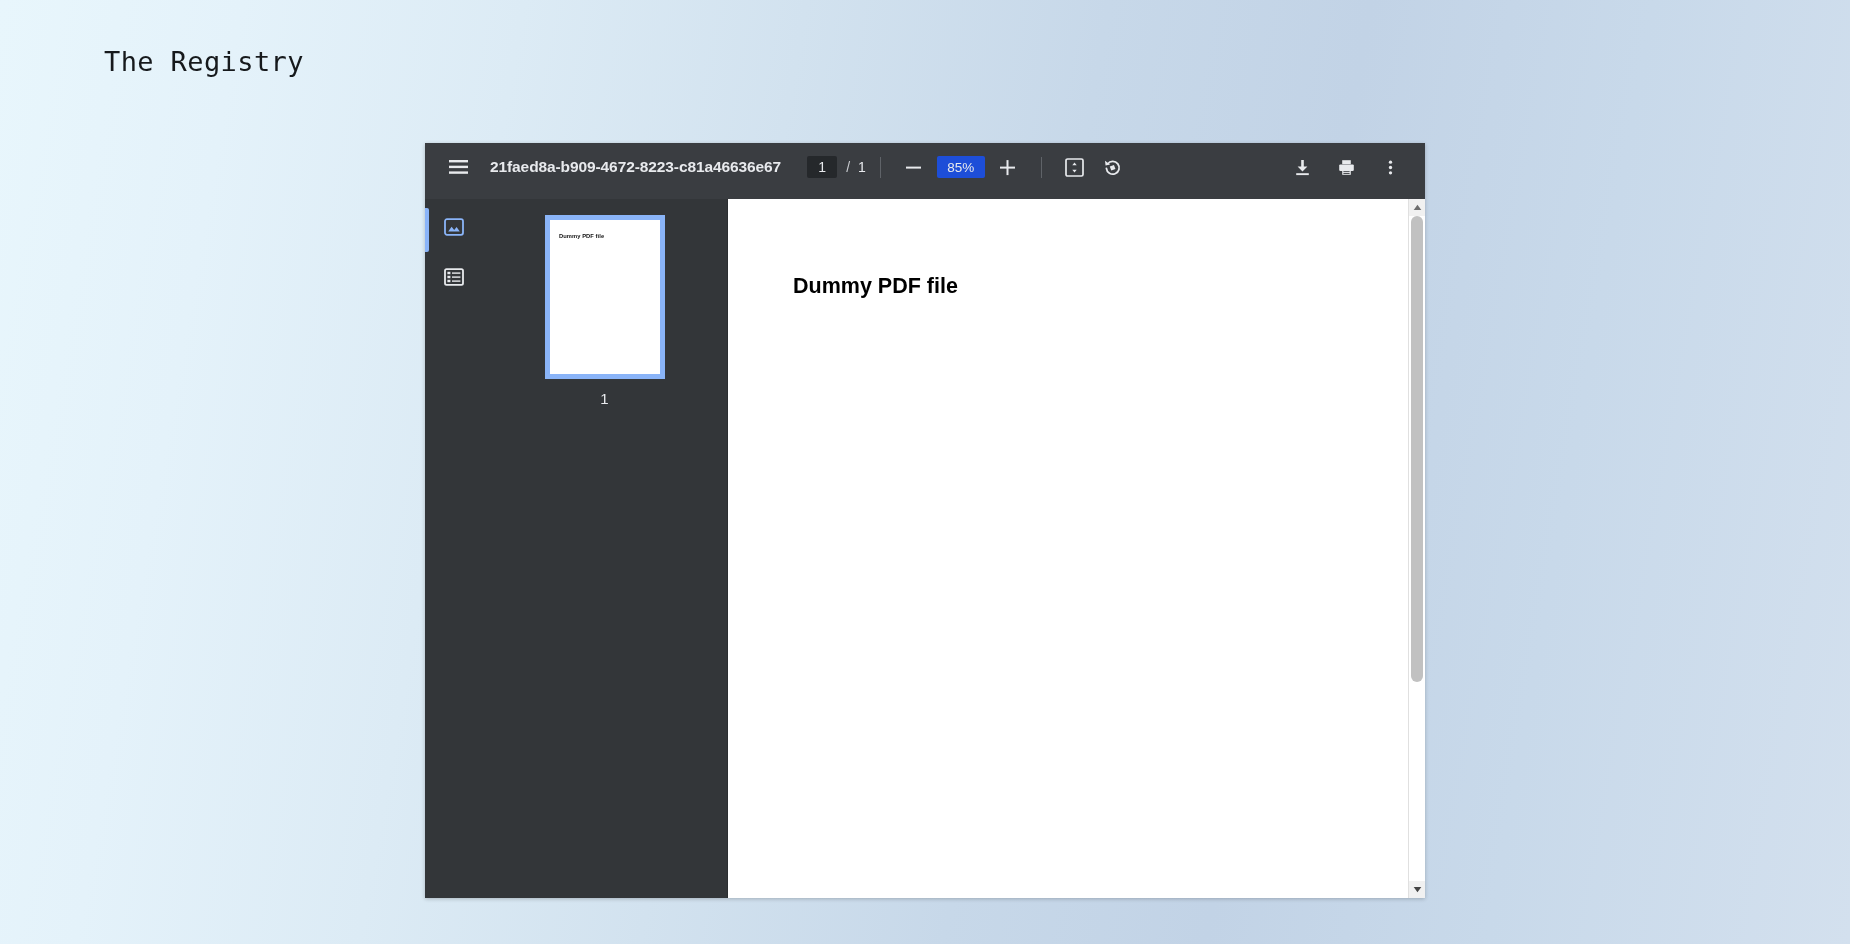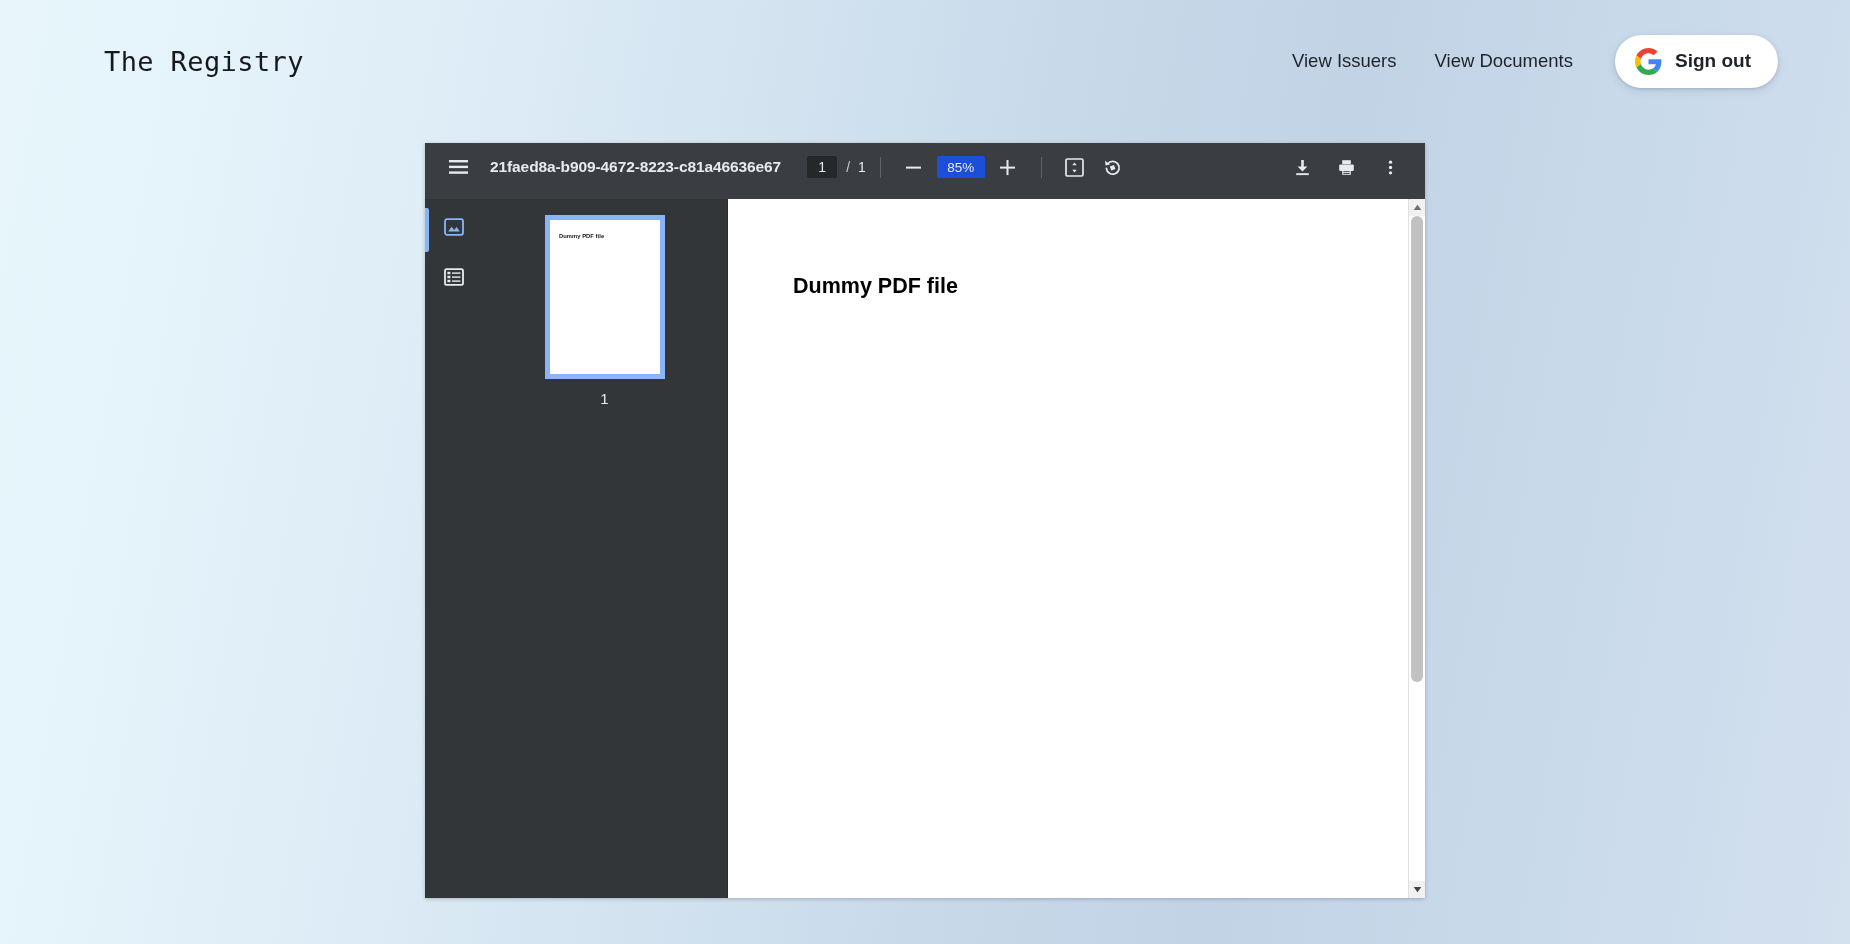--- a/index.html
+++ b/index.html
@@ -340,39 +340,20 @@
     cursor: pointer;
   }
 </style>
 </head>
 <body>
 
 <header id="app-header">
 
   <div id="brand-title">The Registry</div>
 
-  <nav id="header-nav">
-
-    <a class="nav-link">View Issuers</a>
-
-    <a class="nav-link">View Documents</a>
-
-    <button id="signout-button">
-      <span>
-        <svg class="g-logo" viewBox="0 0 48 48" aria-hidden="true">
-          <path fill="#EA4335" d="M24 9.5c3.54 0 6.71 1.22 9.21 3.6l6.85-6.85C35.9 2.38 30.47 0 24 0 14.62 0 6.51 5.38 2.56 13.22l7.98 6.19C12.43 13.72 17.74 9.5 24 9.5z"></path>
-          <path fill="#4285F4" d="M46.98 24.55c0-1.57-.15-3.09-.38-4.55H24v9.02h12.94c-.58 2.96-2.26 5.48-4.78 7.18l7.73 6c4.51-4.18 7.09-10.36 7.09-17.65z"></path>
-          <path fill="#FBBC05" d="M10.53 28.59c-.48-1.45-.76-2.99-.76-4.59s.27-3.14.76-4.59l-7.98-6.19C.92 16.46 0 20.12 0 24c0 3.88.92 7.54 2.56 10.78l7.97-6.19z"></path>
-          <path fill="#34A853" d="M24 48c6.48 0 11.93-2.13 15.89-5.81l-7.73-6c-2.15 1.45-4.92 2.3-8.16 2.3-6.26 0-11.57-4.22-13.47-9.91l-7.98 6.19C6.51 42.62 14.62 48 24 48z"></path>
-        </svg>
-      </span>
-      <span id="signout-label">Sign out</span>
-    </button>
-
-  </nav>
 </header>
 
 <section id="pdf-viewer">
 
   <div id="pdf-toolbar">
 
     <button class="tb-icon-btn">
       <svg width="19" height="14" viewBox="0 0 19 14" aria-hidden="true">
         <rect x="0" y="0" width="19" height="2.4" fill="#e8eaed"></rect>
         <rect x="0" y="5.7" width="19" height="2.4" fill="#e8eaed"></rect>

